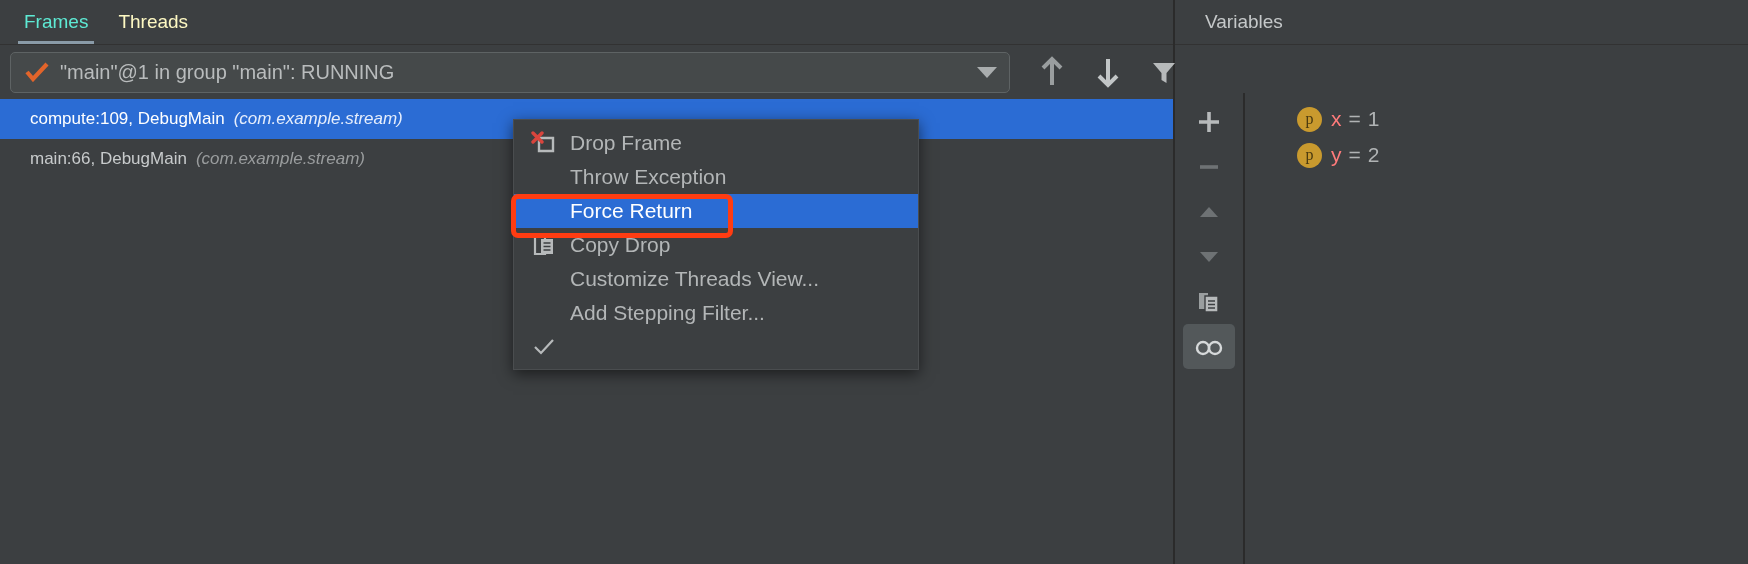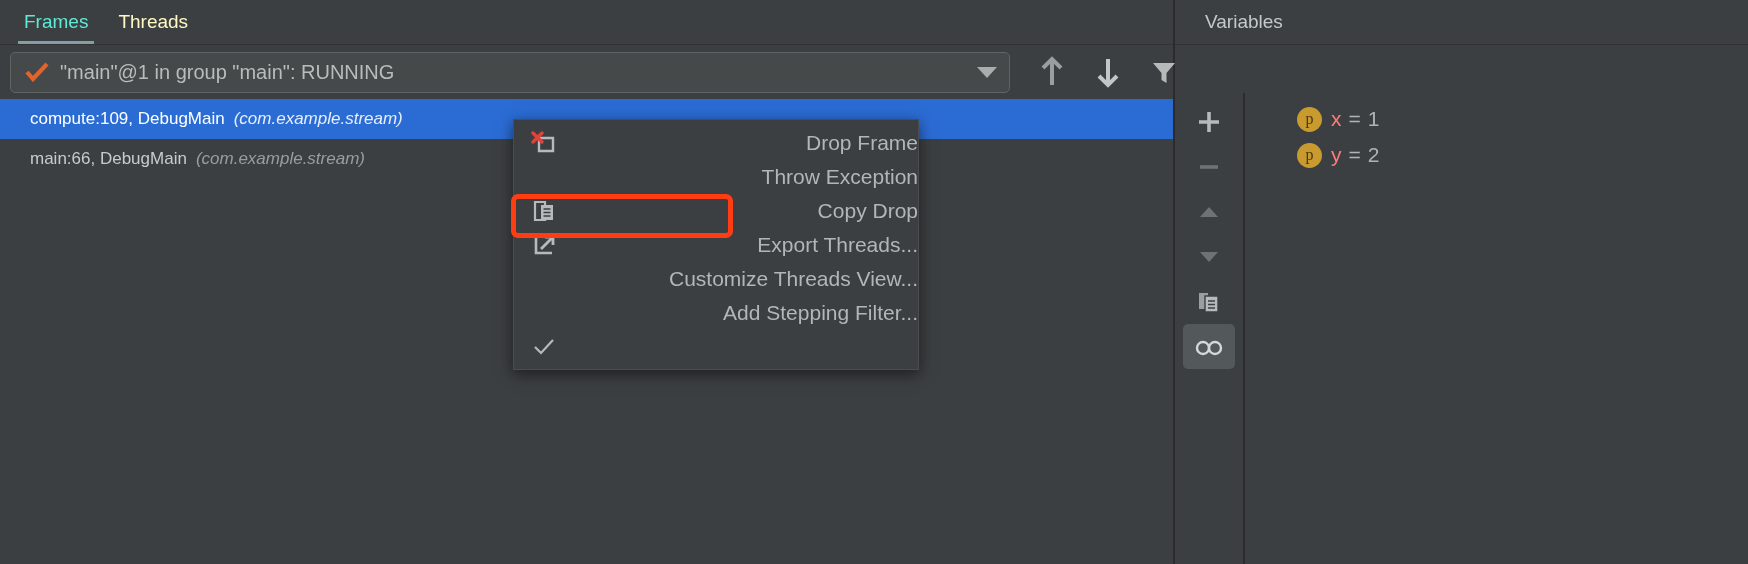--- a/index.html
+++ b/index.html
@@ -136,21 +136,20 @@
   .ctx-menu {
     position: absolute;
     left: 513px;
     top: 119px;
     width: 406px;
     background: #3c3f41;
     border: 1px solid #4a4d4f;
     box-shadow: 0 4px 14px rgba(0,0,0,0.55);
     padding: 6px 0 5px 0;
     z-index: 30;
-    text-align: right;
   }
   .ctx-item {
     height: 34px;
     display: flex;
     align-items: center;
     padding-left: 14px;
     font-size: 21px;
     color: #b3b6b7;
     white-space: nowrap;
     cursor: default;
@@ -323,42 +322,36 @@
           </svg>
         </span>
         <span class="ctx-label">Drop Frame</span>
       </div>
 
       <div class="ctx-item">
         <span class="ctx-icon"></span>
         <span class="ctx-label">Throw Exception</span>
       </div>
 
+      <div class="ctx-item highlight">
+        <span class="ctx-icon"></span>
+        <span class="ctx-label">Force Return</span>
+      </div>
 
       <div class="ctx-item">
         <span class="ctx-icon">
           <svg width="24" height="24" viewBox="0 0 24 24">
             <path d="M3 3 L13 3 L13 21 L3 21 Z" stroke="#b7babb" stroke-width="2.2" fill="none"></path>
             <path d="M9 6 L21 6 L21 21 L9 21 Z" fill="#b7babb"></path>
             <path d="M11.5 10 L18.5 10 M11.5 13.5 L18.5 13.5 M11.5 17 L18.5 17" stroke="#3c3f41" stroke-width="1.6"></path>
           </svg>
         </span>
         <span class="ctx-label">Copy Drop</span>
       </div>
 
-      <div class="ctx-item">
-        <span class="ctx-icon">
-          <svg width="24" height="24" viewBox="0 0 24 24">
-            <path d="M4 3 L4 20 L20 20" stroke="#b7babb" stroke-width="2.6" fill="none"></path>
-            <path d="M9 16 L20 5" stroke="#b7babb" stroke-width="2.8" fill="none"></path>
-            <path d="M13 4 L21 4 L21 12" stroke="#b7babb" stroke-width="2.8" fill="none"></path>
-          </svg>
-        </span>
-        <span class="ctx-label">Export Threads...</span>
-      </div>
 
       <div class="ctx-item">
         <span class="ctx-icon"></span>
         <span class="ctx-label">Customize Threads View...</span>
       </div>
 
       <div class="ctx-item">
         <span class="ctx-icon"></span>
         <span class="ctx-label">Add Stepping Filter...</span>
       </div>

